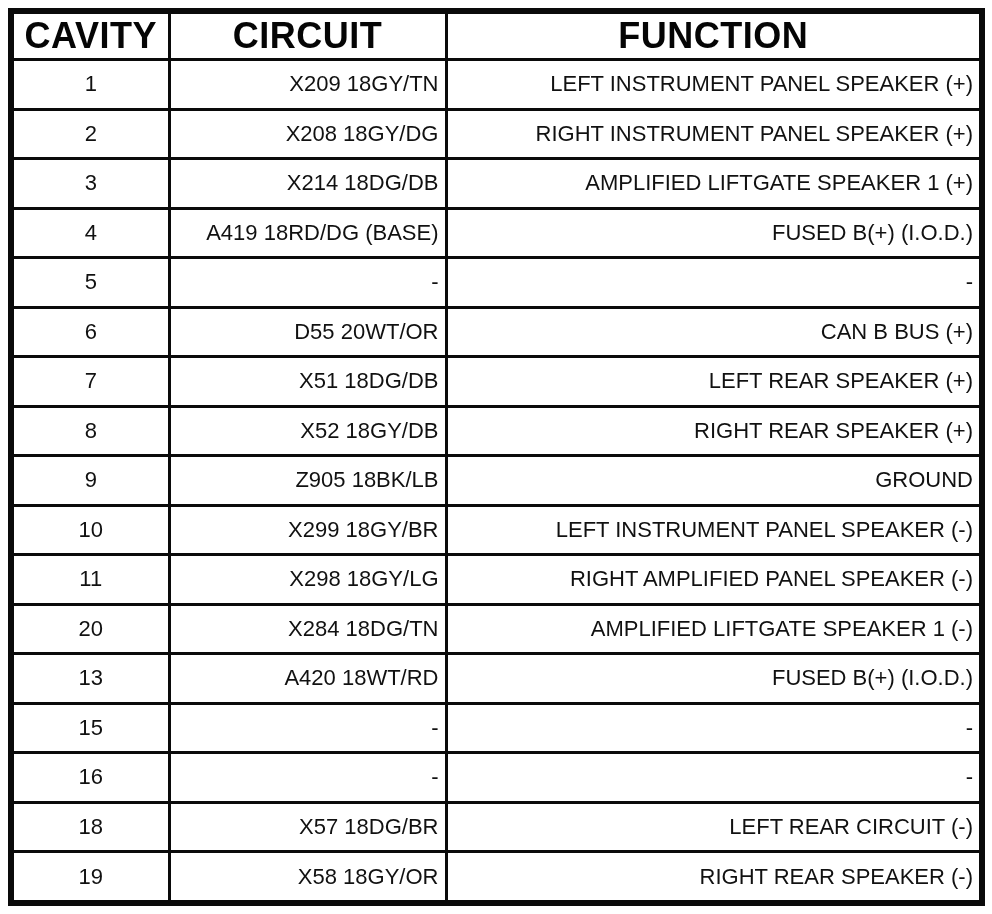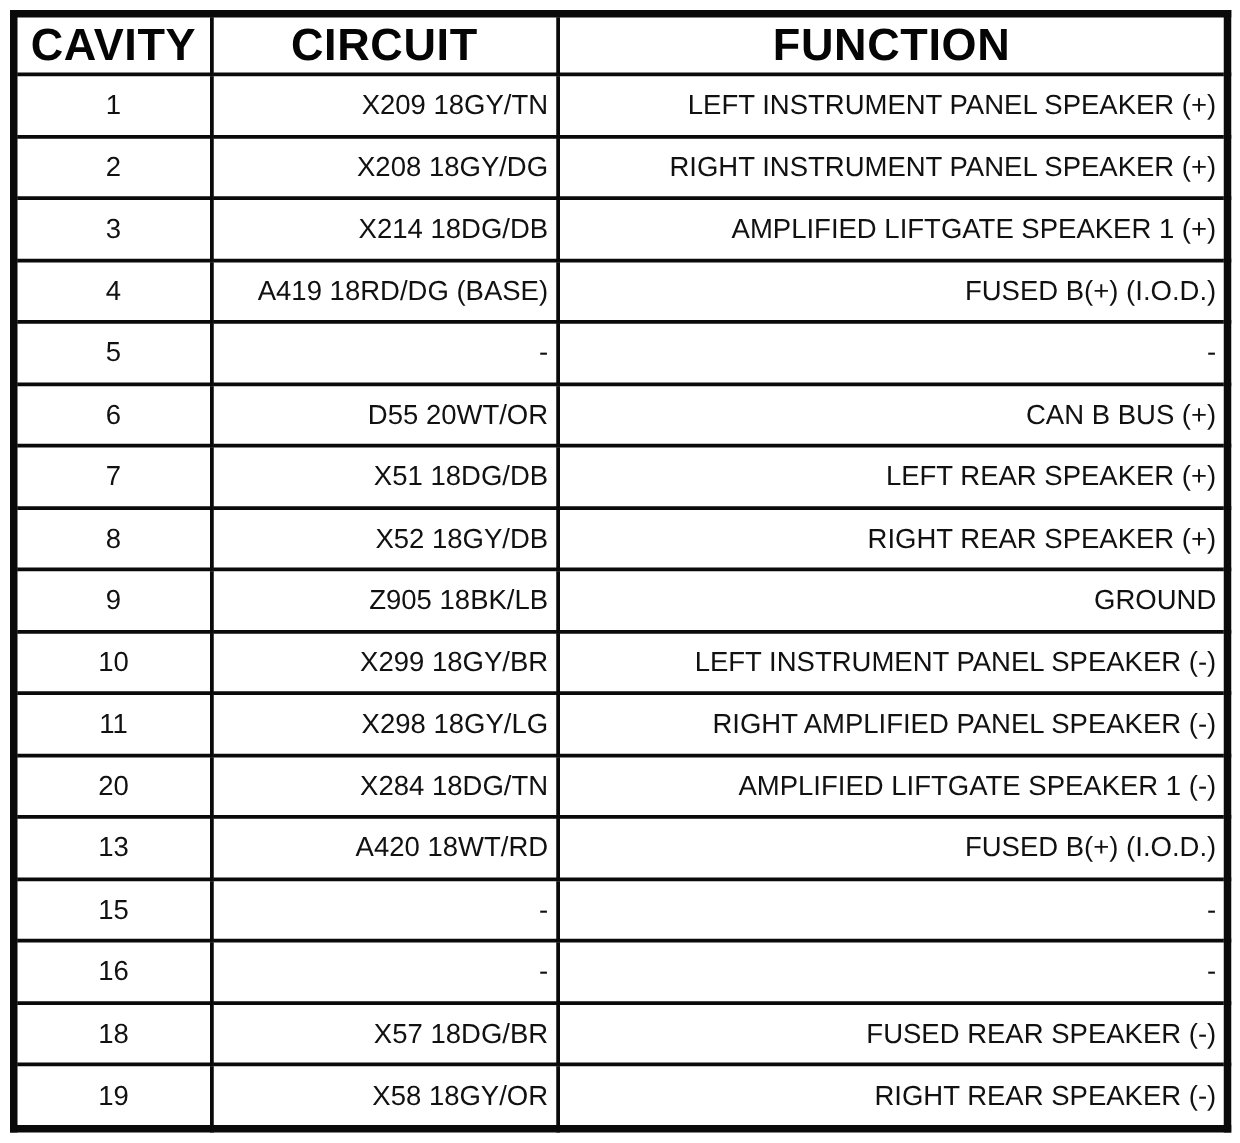--- a/index.html
+++ b/index.html
@@ -148,21 +148,21 @@
           <td class="function-cell">-</td>
         </tr>
         <tr>
           <td class="cavity-cell">16</td>
           <td class="circuit-cell">-</td>
           <td class="function-cell">-</td>
         </tr>
         <tr>
           <td class="cavity-cell">18</td>
           <td class="circuit-cell">X57 18DG/BR</td>
-          <td class="function-cell">FUSED REAR SPEAKER (-)</td>
+          <td class="function-cell">LEFT REAR CIRCUIT (-)</td>
         </tr>
         <tr>
           <td class="cavity-cell">19</td>
           <td class="circuit-cell">X58 18GY/OR</td>
           <td class="function-cell">RIGHT REAR SPEAKER (-)</td>
         </tr>
       </tbody>
   </table>
 </div>
 

